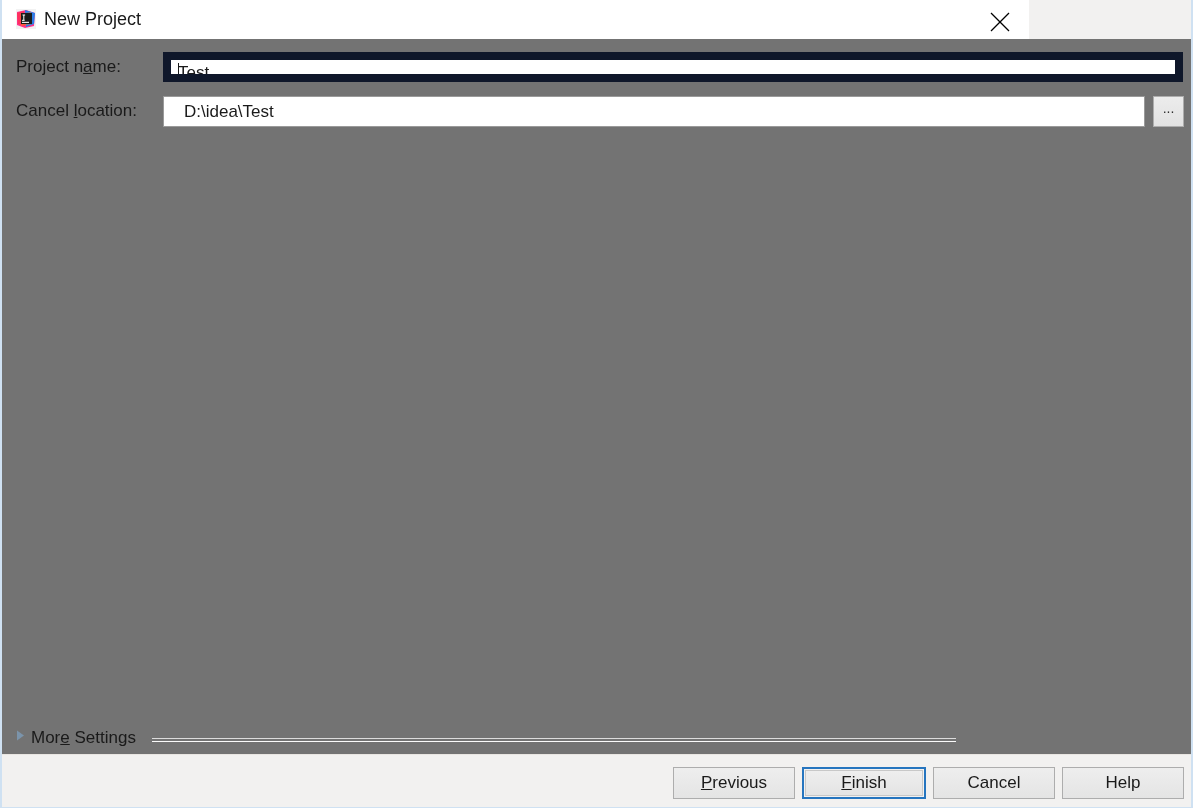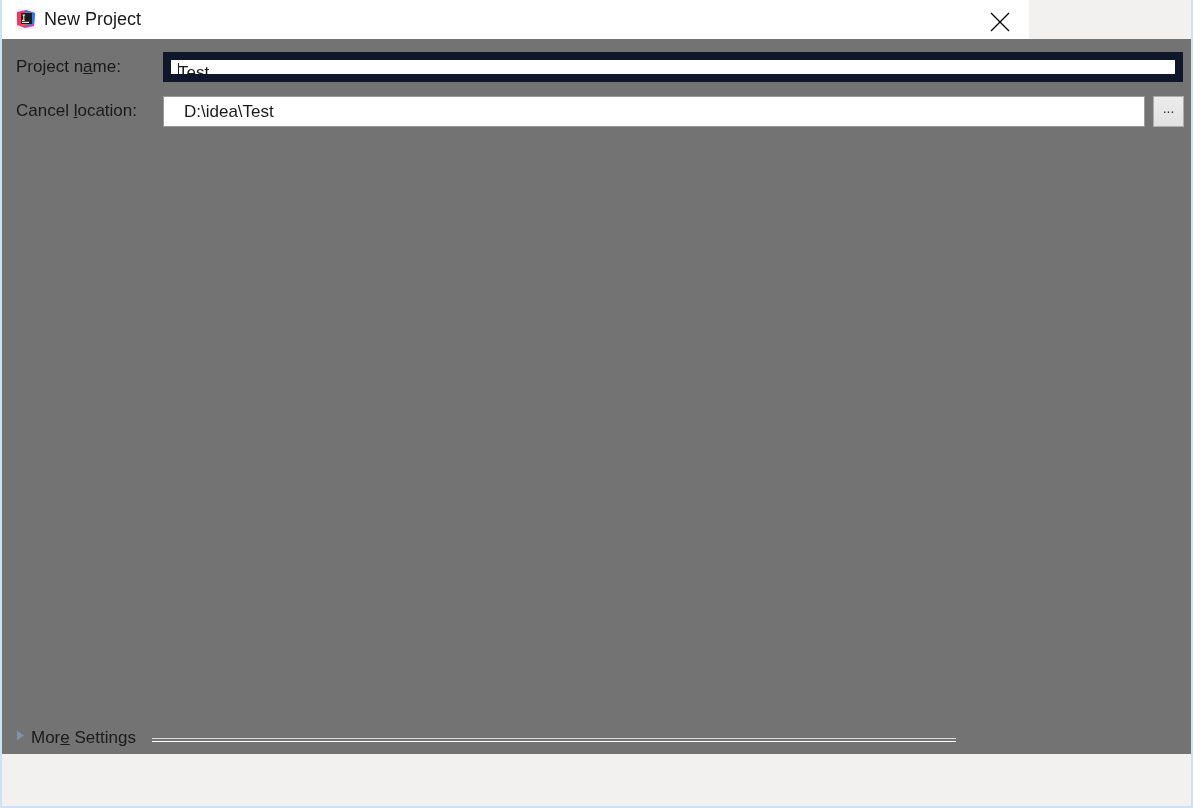--- a/index.html
+++ b/index.html
@@ -268,14 +268,27 @@
 
     <div id="more-settings-row">
       <div id="more-settings-toggle"><span id="disclosure-triangle"><svg width="9" height="11" viewBox="0 0 9 11">
               <path d="M1 0.5 L8 5.5 L1 10.5 Z" fill="#7b94ab"></path>
             </svg></span><span id="more-settings-label"><span>Mor</span><span class="mnemonic">e</span><span> Settings</span></span></div>
       <div id="more-settings-separator"></div>
     </div>
 
   </div>
 
+  <div id="footer">
+
+    <div class="dialog-button" style="left:671px; width:122px;"><span class="mnemonic">P</span><span>revious</span></div>
+
+    <div class="dialog-button" id="finish-button" style="left:800px; width:124px;">
+      <div id="finish-inner"><span class="mnemonic">F</span><span>inish</span></div>
+    </div>
+
+    <div class="dialog-button" style="left:931px; width:122px;"><span>Cancel</span></div>
+
+    <div class="dialog-button" style="left:1060px; width:122px;"><span>Help</span></div>
+
+  </div>
 
 </div>
 
 </body></html>

